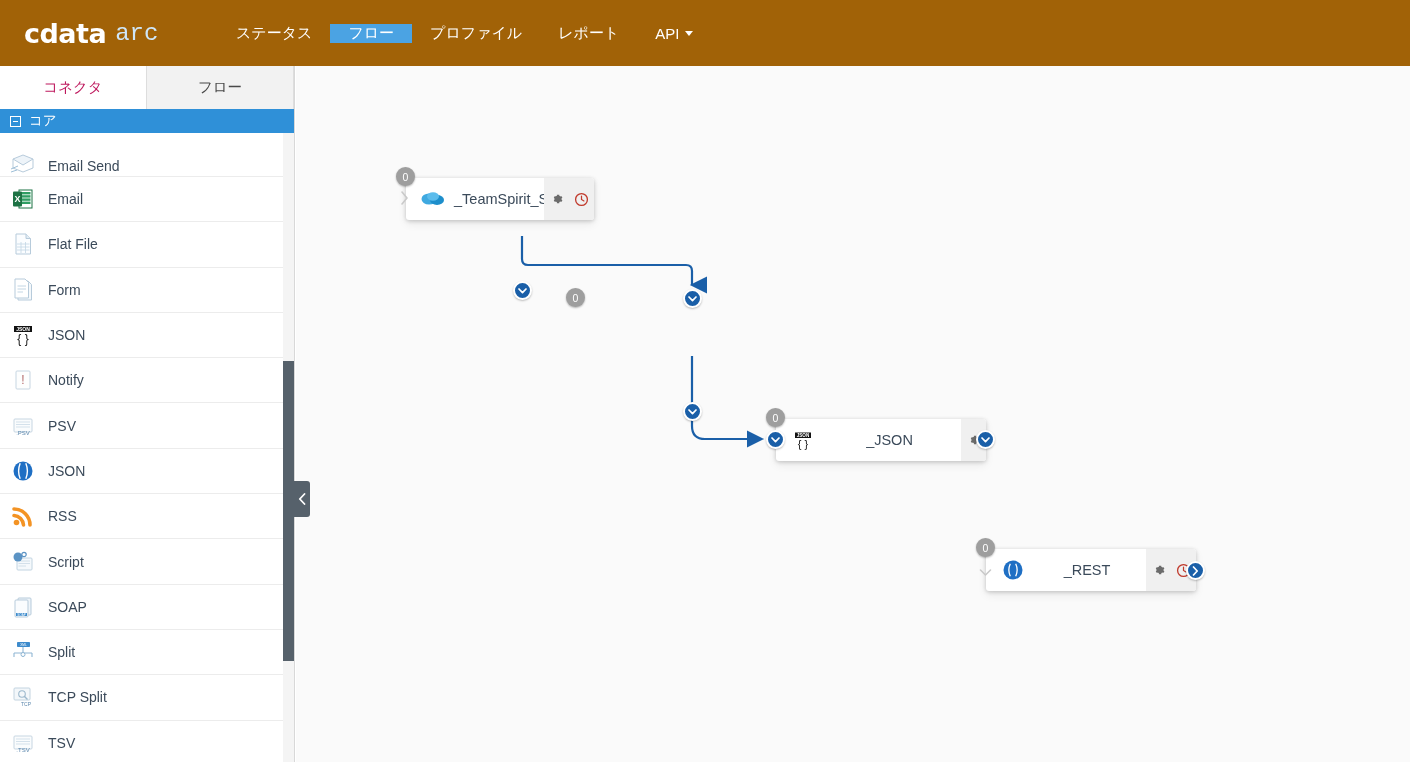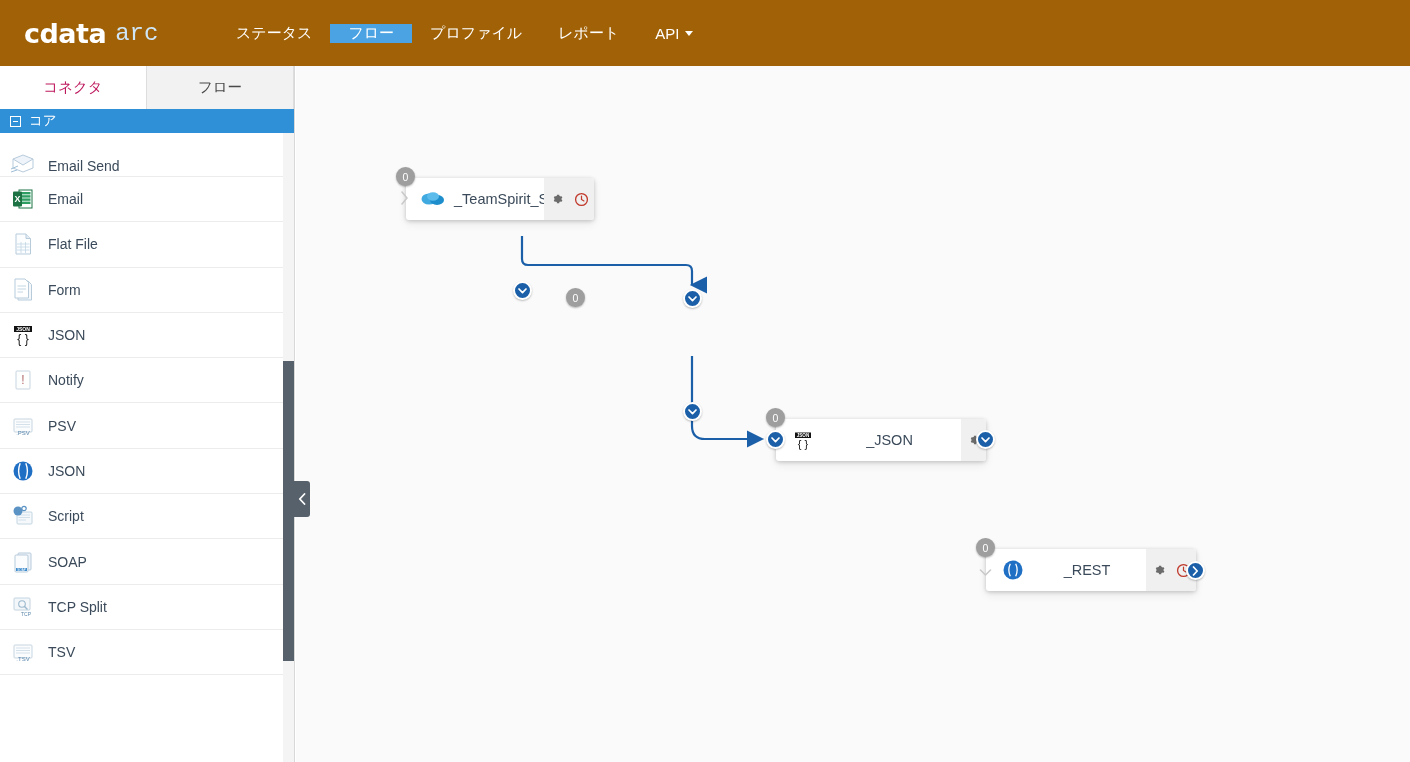--- a/index.html
+++ b/index.html
@@ -296,38 +296,59 @@
             <circle cx="12" cy="12" r="9.5" fill="#1f6fc4"></circle>
             <path d="M9.2 4.3 Q6 12 9.2 19.7" stroke="#fff" stroke-width="1.4" fill="none"></path>
             <path d="M14.8 4.3 Q18 12 14.8 19.7" stroke="#fff" stroke-width="1.4" fill="none"></path>
           </svg>
         </span>
         <span class="conn-label">JSON</span>
       </div>
       <div class="conn-item">
         <span class="conn-icon">
           <svg width="24" height="24" viewBox="0 0 24 24">
+            <circle cx="5.5" cy="18.5" r="2.8" fill="#f39324"></circle>
+            <path d="M3 11.5 A10 10 0 0 1 12.5 21" stroke="#f39324" stroke-width="3.6" fill="none" stroke-linecap="round"></path>
+            <path d="M3 5 A16 16 0 0 1 19 21" stroke="#f39324" stroke-width="3.6" fill="none" stroke-linecap="round"></path>
+          </svg>
+        </span>
+        <span class="conn-label">RSS</span>
+      </div>
+      <div class="conn-item">
+        <span class="conn-icon">
+          <svg width="24" height="24" viewBox="0 0 24 24">
             <rect x="6" y="8" width="15" height="12" rx="1" fill="#f5f9fc" stroke="#c2d4e1" stroke-width="1"></rect>
             <path d="M7.5 11 H19 M7.5 13.5 H19 M7.5 16 H15" stroke="#cfdde8" stroke-width="0.9"></path>
             <circle cx="7" cy="7" r="4.5" fill="#5b93c4"></circle>
             <circle cx="13" cy="4.5" r="2.2" fill="none" stroke="#5b93c4" stroke-width="1.2"></circle>
           </svg>
         </span>
         <span class="conn-label">Script</span>
       </div>
       <div class="conn-item">
         <span class="conn-icon">
           <svg width="24" height="24" viewBox="0 0 24 24">
             <rect x="7" y="3" width="13" height="17" rx="1" fill="#eef4f9" stroke="#b7cbdb" stroke-width="1"></rect>
             <rect x="4" y="5" width="13" height="17" rx="1" fill="#fafcfe" stroke="#b7cbdb" stroke-width="1"></rect>
             <rect x="5" y="18" width="11" height="3" fill="#3d8bcc"></rect>
             <text x="10.5" y="20.5" font-size="3" fill="#fff" text-anchor="middle" font-family="Liberation Sans, sans-serif">SOAP</text>
           </svg>
         </span>
         <span class="conn-label">SOAP</span>
+      </div>
+      <div class="conn-item">
+        <span class="conn-icon">
+          <svg width="24" height="24" viewBox="0 0 24 24">
+            <rect x="6" y="2" width="13" height="5" rx="0.8" fill="#3d8bcc"></rect>
+            <text x="12.5" y="6" font-size="3.2" fill="#fff" text-anchor="middle" font-family="Liberation Sans, sans-serif">XML</text>
+            <path d="M12 7 V13 M3 13 H21 M3 13 V17 M12 13 V17 M21 13 V17" stroke="#8fb6d4" stroke-width="1.1" fill="none"></path>
+            <circle cx="12" cy="14.5" r="2" fill="#fff" stroke="#8fb6d4" stroke-width="1"></circle>
+          </svg>
+        </span>
+        <span class="conn-label">Split</span>
       </div>
       <div class="conn-item">
         <span class="conn-icon">
           <svg width="24" height="24" viewBox="0 0 24 24">
             <rect x="3" y="3" width="16" height="12" rx="1" fill="#f3f7fa" stroke="#c3d4e0" stroke-width="1"></rect>
             <circle cx="11" cy="9" r="3.3" fill="none" stroke="#9db9cd" stroke-width="1.1"></circle>
             <path d="M13.3 11.3 L16.5 14.5" stroke="#9db9cd" stroke-width="1.4"></path>
             <text x="15" y="21" font-size="5" fill="#5b87ad" text-anchor="middle" font-family="Liberation Sans, sans-serif">TCP</text>
           </svg>
         </span>

